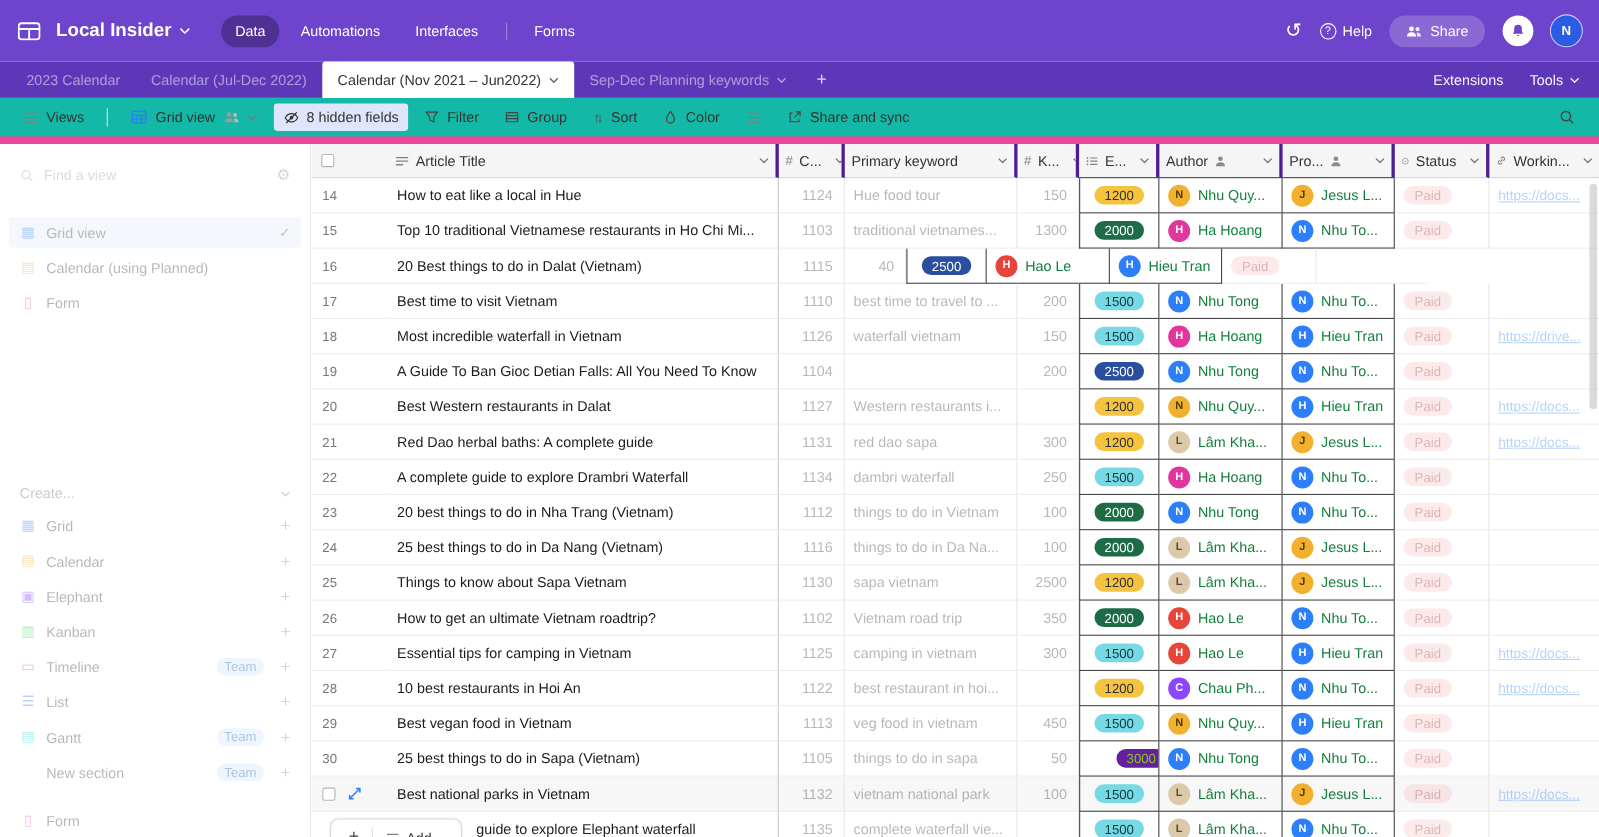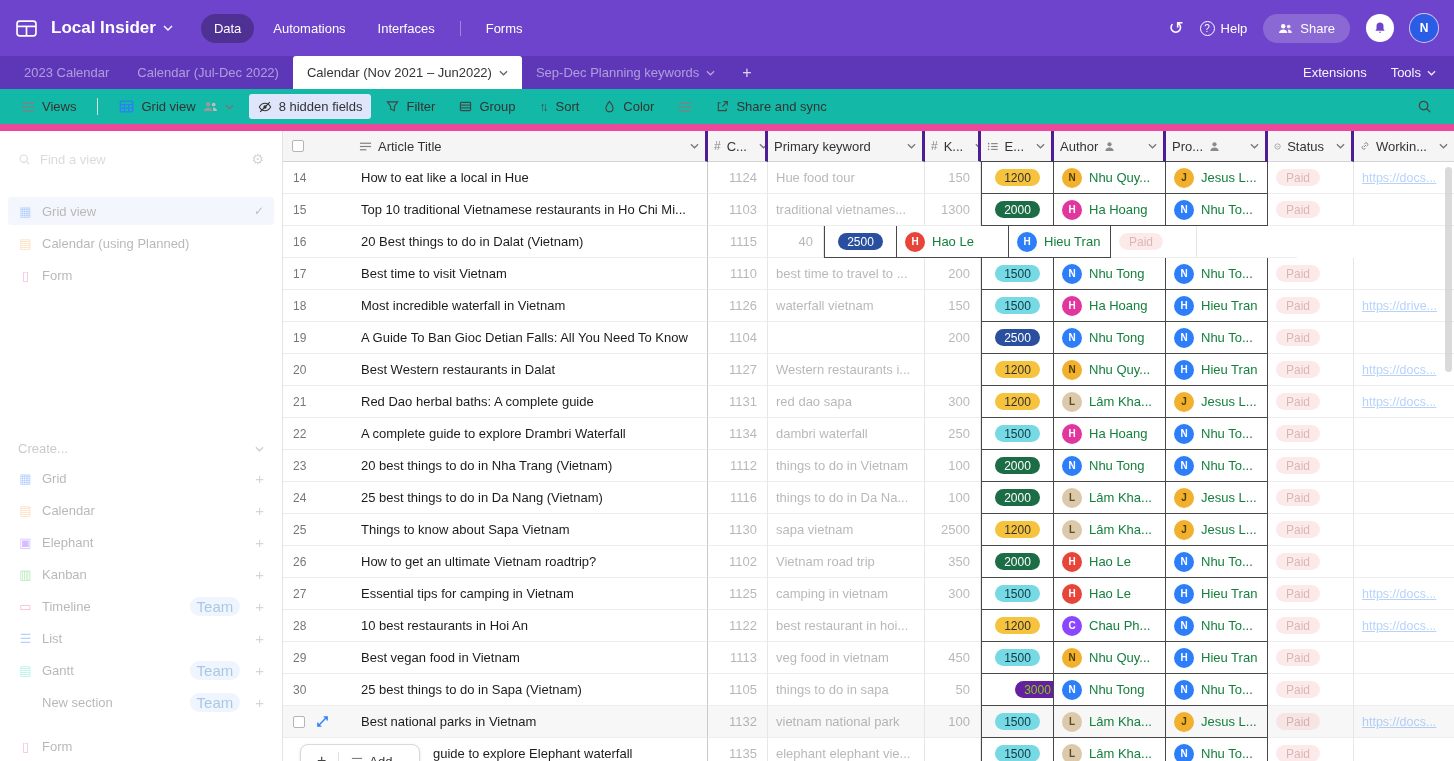--- a/index.html
+++ b/index.html
@@ -56,21 +56,21 @@
   .sb-find { display:flex; align-items:center; gap:9px; padding:0 10px; height:28px; color:#999; }
   .sb-find .flex { flex:1; }
   .gear { color:#888; font-size:14px; }
   .sb-list { margin-top:24px; display:flex; flex-direction:column; gap:4px; }
   .sb-item { display:flex; align-items:center; gap:9px; height:28px; padding:0 10px; border-radius:3px; cursor:pointer; color:#333; }
   .sb-item.selected { background:#dfe8f7; }
   .sb-item .vicon { width:15px; font-size:13px; text-align:center; flex:none; }
   .sb-item .lbl { flex:1; white-space:nowrap; overflow:hidden; text-overflow:ellipsis; }
   .sb-item .check { color:#444; font-size:12px; }
   .sb-item .plus { color:#888; font-size:15px; }
-  .badge { background:#cfe4ff; color:#1261a9; font-size:15px; padding:1px 7px; border-radius:999px; margin-right:6px; }
+  .badge { background:#cfe4ff; color:#1261a9; font-size:12px; padding:1px 7px; border-radius:999px; margin-right:6px; }
   .sb-create-head { margin-top:152px; display:flex; align-items:center; padding:0 10px 8px 10px; color:#666; }
   .sb-create-head .flex { flex:1; }
   .mt { margin-top:12px; }
 
   
   .gridwrap { flex:1; position:relative; overflow:hidden; background:#fff; }
   .ghead { display:flex; height:31px; background:#f5f5f5; }
   .hc { display:flex; align-items:center; gap:6px; padding:0 6px; border-right:3px solid #4c1d95; border-bottom:1px solid #d5d5d5; font-size:13px; color:#333; white-space:nowrap; overflow:hidden; flex:none; }
   .hc .sp { flex:1; }
   .hc.crisph { border-bottom:1px solid #474747; }
@@ -1096,21 +1096,21 @@
       <span class="rownum"></span>
 
     </div>
     <div class="cell title w-title">
             <span class="t">guide to explore Elephant waterfall</span>
           </div>
     <div class="cell rgt w-c">
             <span class="faded v">1135</span>
           </div>
     <div class="cell w-kw">
-            <span class="faded v">elephant elephant vie...</span>
+            <span class="faded v">complete waterfall vie...</span>
           </div>
     <div class="cell rgt w-k">
             <span class="faded v"></span>
           </div>
     <div class="cell crisp e w-e">
             <span class="pill" style="background: rgb(119, 217, 228); color: rgb(12, 58, 64);">1500</span>
           </div>
     <div class="cell crisp w-author">
             <span class="av" style="background: rgb(220, 201, 169); color: rgb(90, 74, 46);">L</span>
             <span class="nm">Lâm Kha...</span>

